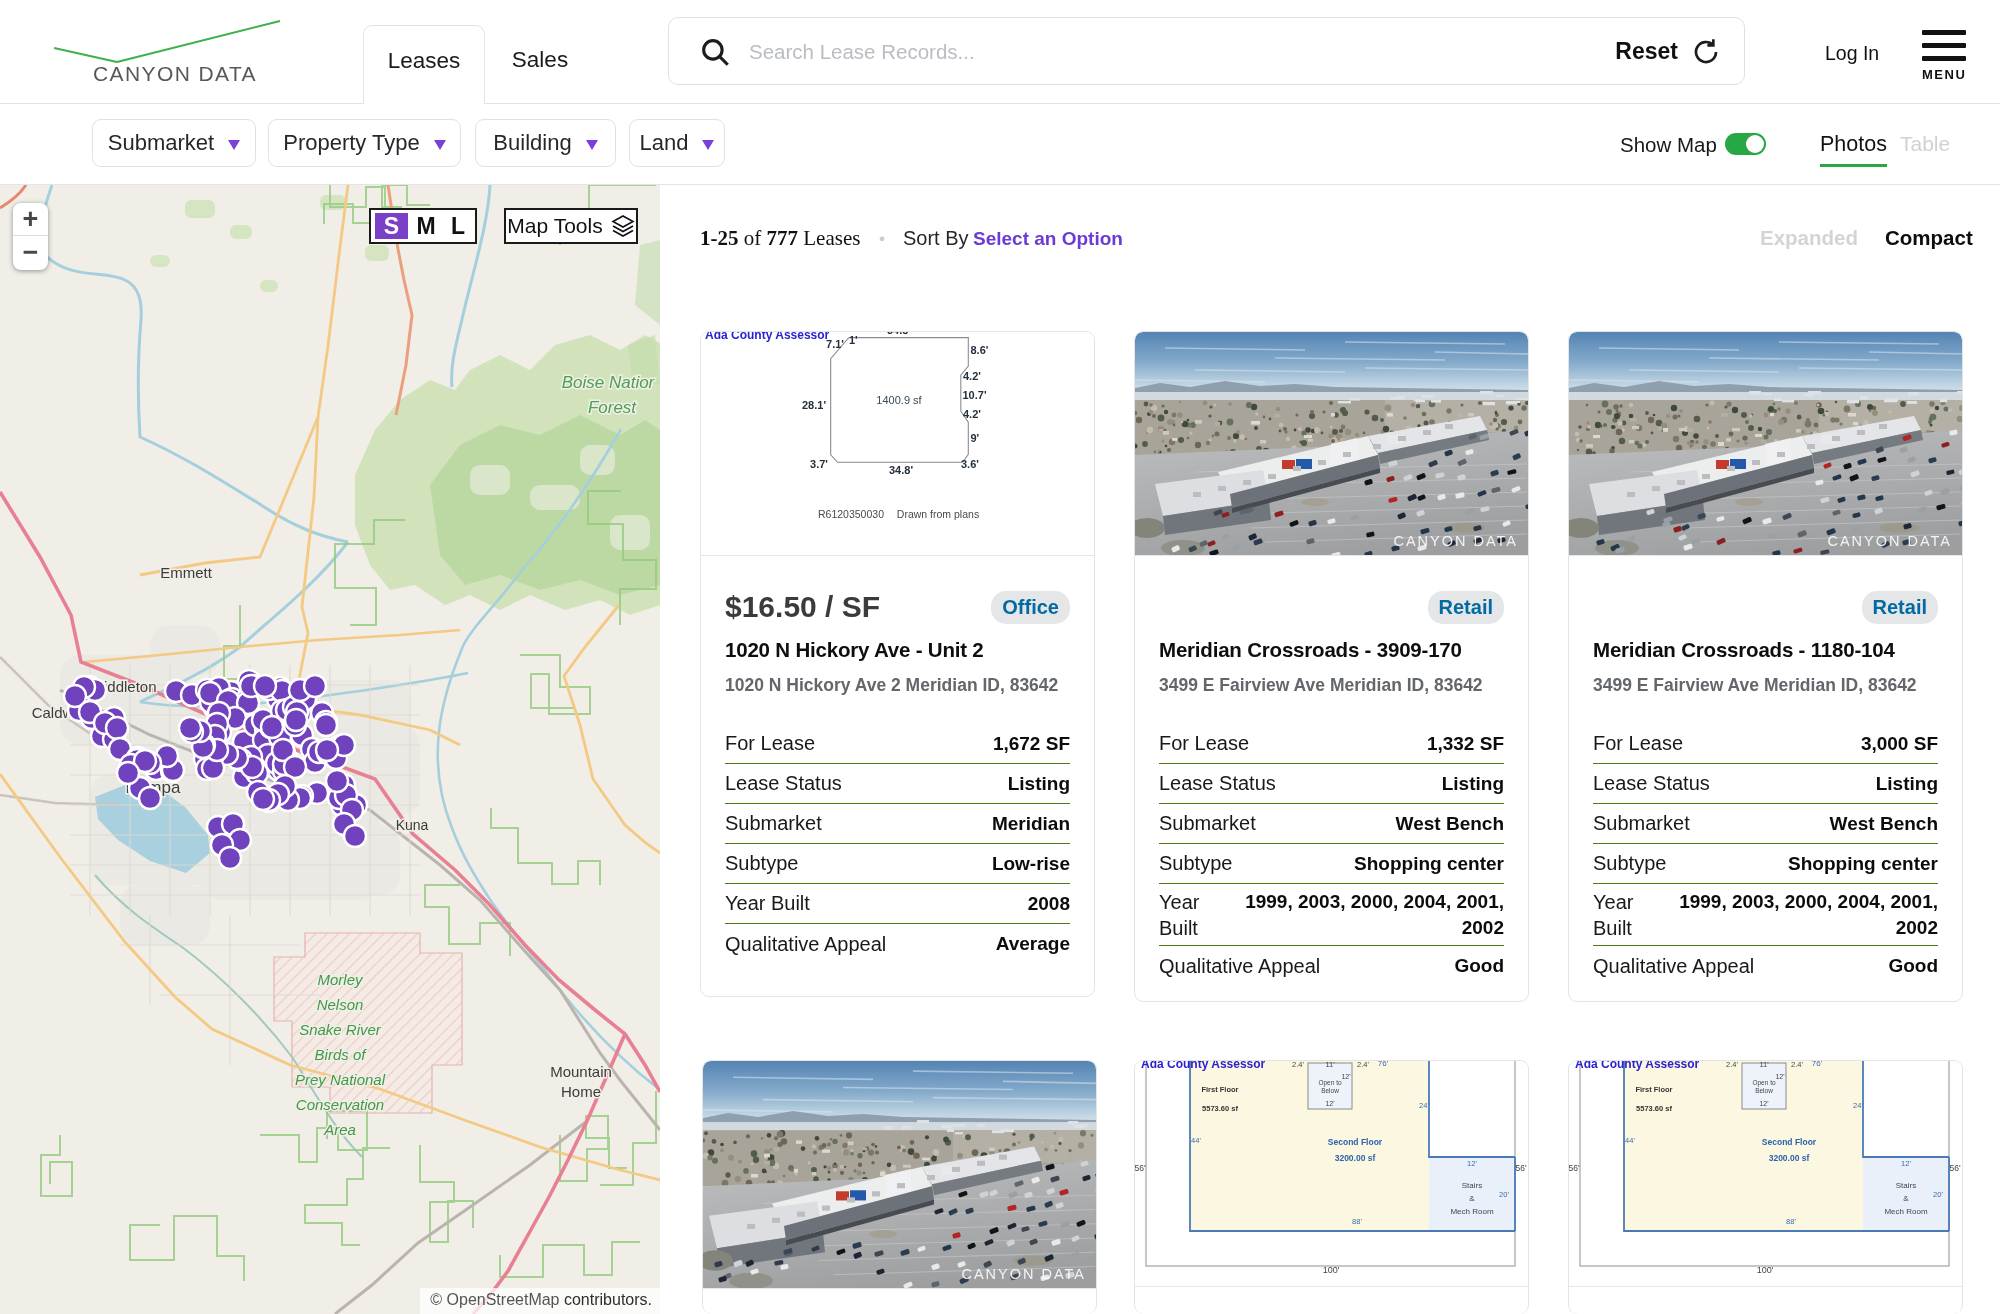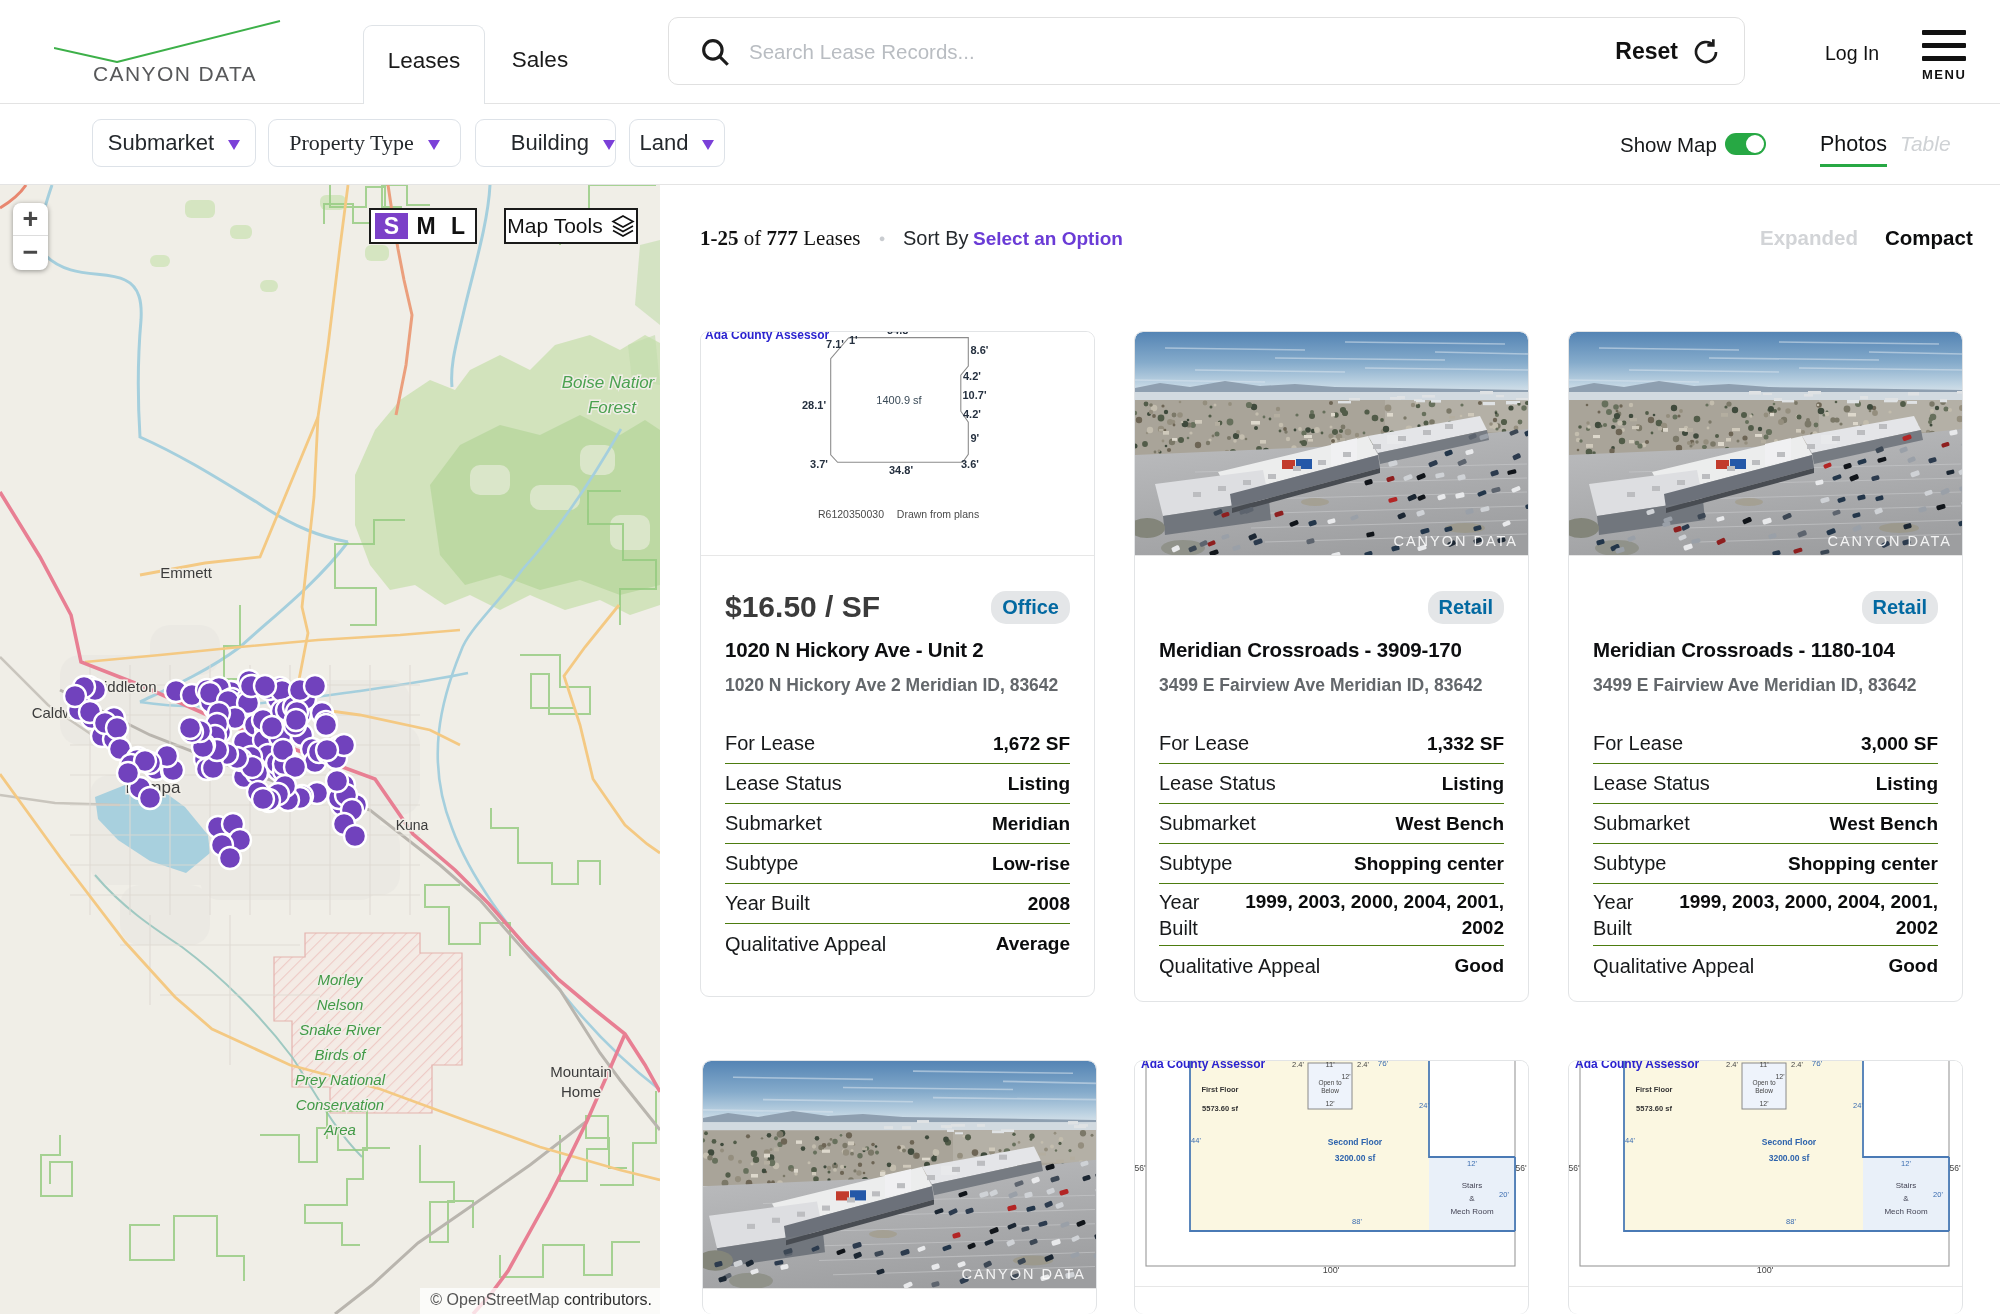--- a/index.html
+++ b/index.html
@@ -34,21 +34,21 @@
   background:#fff; display:flex; align-items:center; justify-content:center; gap:14px;
   font-size:22px; color:#24282c; }
 .fbtn .tri { width:0; height:0; border-left:6.5px solid transparent; border-right:6.5px solid transparent;
   border-top:10px solid #7b40d8; margin-top:3px; }
 #showmap { position:absolute; left:1620px; top:29px; font-size:20.5px; color:#16181a; }
 #toggle { position:absolute; left:1725px; top:29px; width:41px; height:22px; background:#27a844;
   border-radius:11px; }
 #toggle .knob { position:absolute; right:2px; top:2px; width:18px; height:18px; background:#fff; border-radius:50%; }
 #photos { position:absolute; left:1820px; top:28px; font-size:21.5px; color:#101214; padding-bottom:7px;
   border-bottom:3px solid #27a844; }
-#tabletxt { position:absolute; left:1900px; top:28px; font-size:21px; color:#cfd2d5;font-style:italic; }
+#tabletxt { position:absolute; left:1900px; top:28px; font-size:21px; color:#cfd2d5; }
 
 
 #map { position:absolute; left:0; top:185px; width:660px; height:1129px; background:#f0eee7; overflow:hidden; }
 #zoomctl { position:absolute; left:13px; top:18px; width:35px; height:67px; background:#fff;
   border-radius:8px; box-shadow:0 1px 5px rgba(0,0,0,0.4); z-index:5; }
 #zoomctl .zb { height:33px; display:flex; align-items:center; justify-content:center;
   font-size:27px; font-weight:bold; color:#484848; }
 #zoomctl .zb.first { border-bottom:1px solid #ddd; }
 #sml { position:absolute; left:369px; top:23px; width:108px; height:36px; background:#fff;
   border:2px solid #1a1a1a; display:flex; align-items:center; z-index:5; }
@@ -401,22 +401,22 @@
     <div id="menu">
       <div class="bar"></div>
         <div class="bar"></div>
         <div class="bar"></div>
       <div class="mtxt">MENU</div>
     </div>
   </div>
 
   <div id="filterbar">
     <div class="fbtn" style="left:92px; width:164px;">Submarket <span class="tri"></span></div>
-    <div class="fbtn" style="left:268px; width:193px;font-family:Liberation Serif, serif;">Property Type <span class="tri"></span></div>
-    <div class="fbtn" style="left:475px; width:141px;justify-content:flex-end;">Building <span class="tri"></span></div>
+    <div class="fbtn" style="left:268px; width:193px;">Property Type <span class="tri"></span></div>
+    <div class="fbtn" style="left:475px; width:141px;">Building <span class="tri"></span></div>
     <div class="fbtn" style="left:629px; width:96px;">Land <span class="tri"></span></div>
     <div id="showmap">Show Map</div>
     <div id="toggle">
         <div class="knob"></div>
       </div>
     <div id="photos">Photos</div>
     <div id="tabletxt">Table</div>
   </div>
 
   <div id="content">

